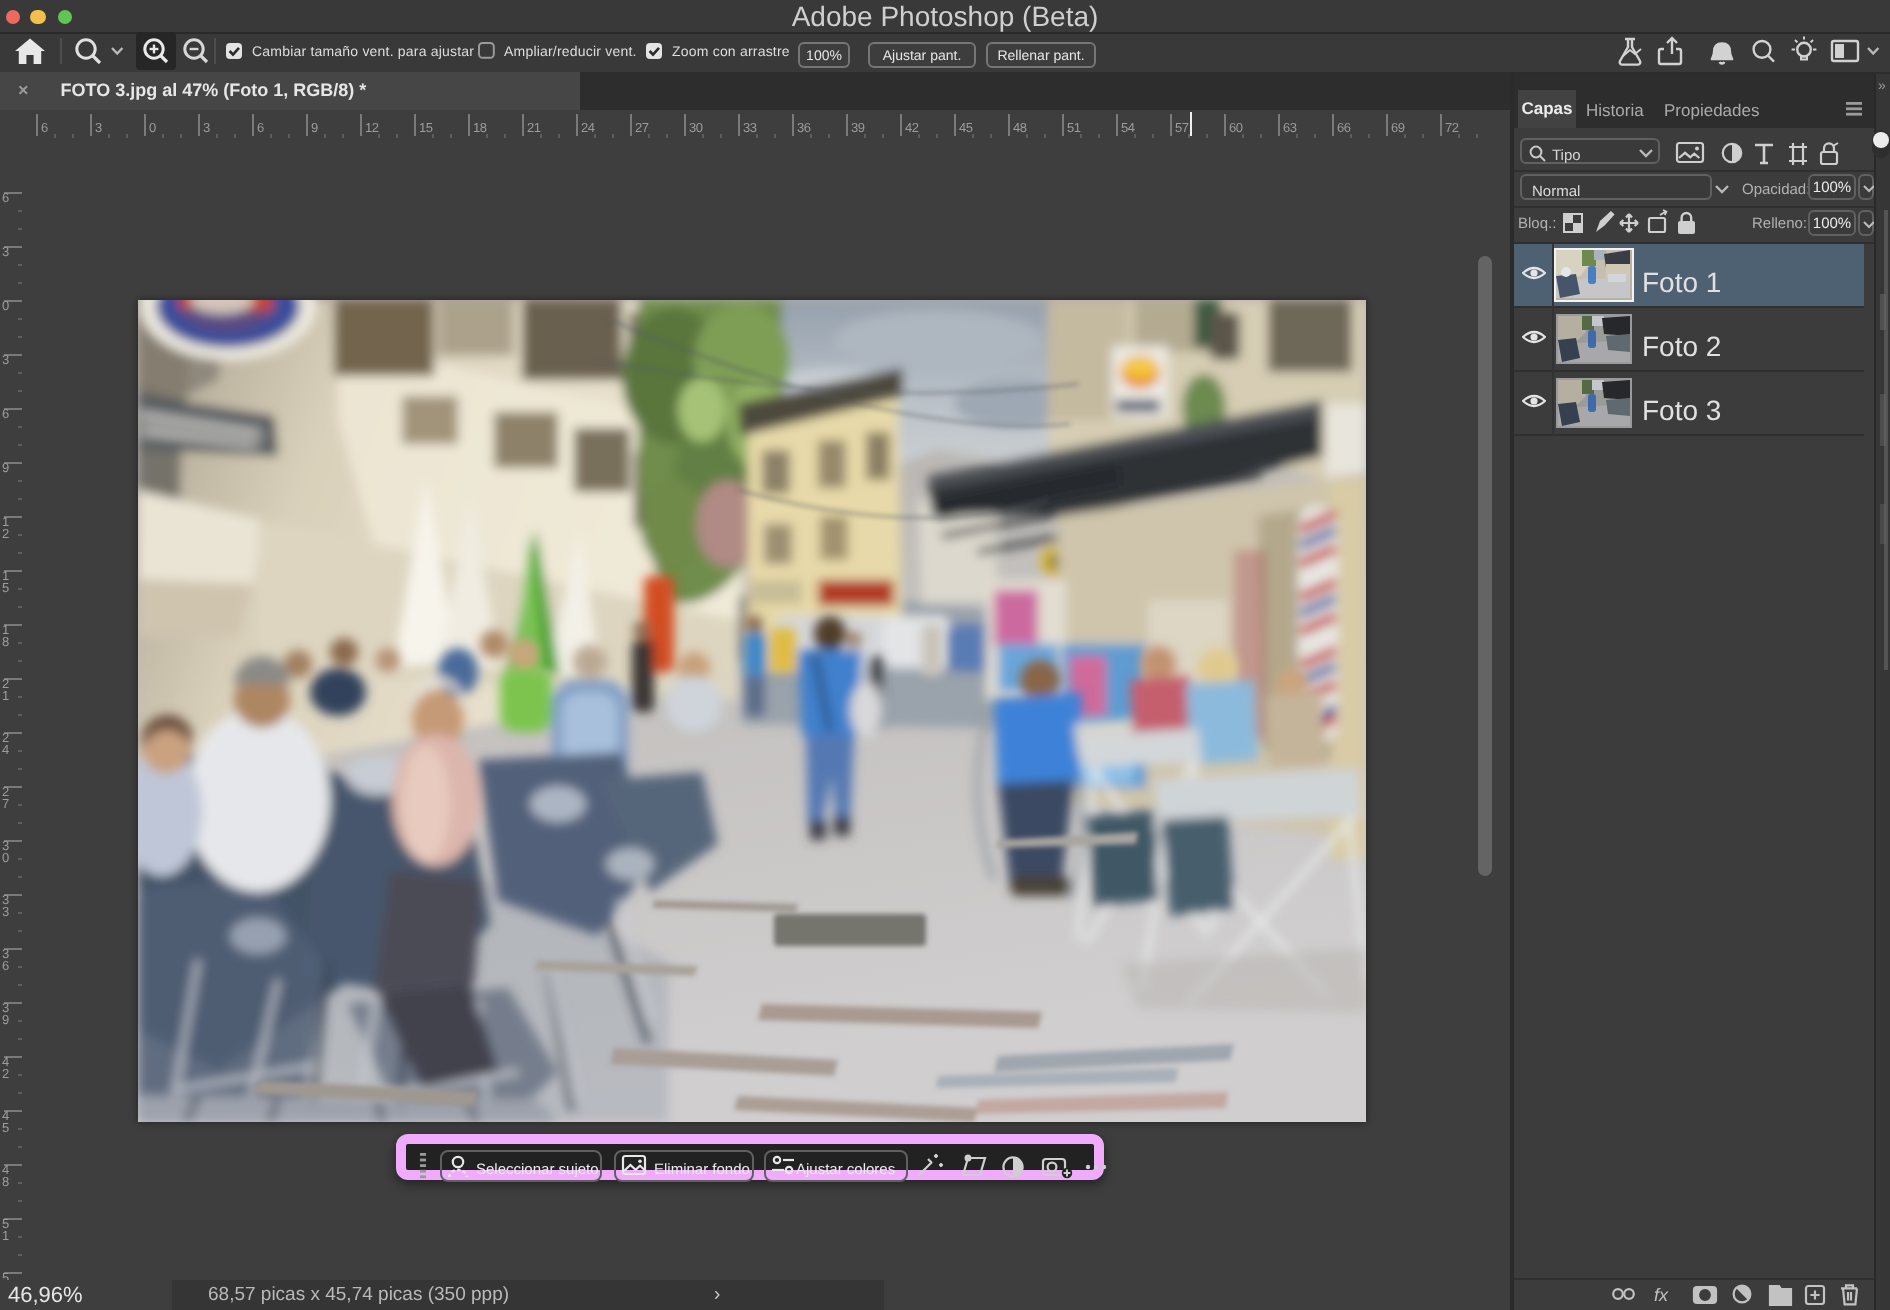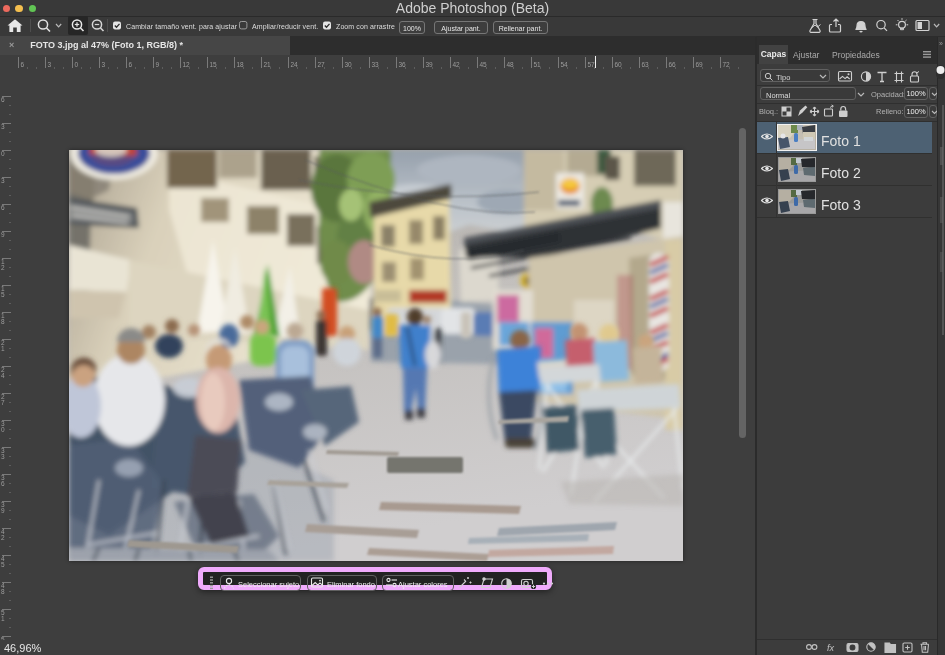--- a/index.html
+++ b/index.html
@@ -644,27 +644,31 @@
         <span style="left:19px">Eliminar fondo</span>
       </div>
   <div class="cbtn" style="left:179px;width:72px">
         <span style="left:15px">Ajustar colores</span>
       </div>
 </div>
 
 <div class="abs" id="statusbar">
       <span class="abs" style="left:4px;top:1.5px;font-size:11px">46,96%</span>
     </div>
+<div class="abs" id="docinfo">
+      <span class="abs" style="left:18px;top:2px">68,57 picas x 45,74 picas (350 ppp)</span>
+      <span class="abs" style="left:271px;top:2px;color:#cfcfcf">›</span>
+    </div>
 
 <div class="abs" style="left:755px;top:37px;width:2px;height:618px;background:#2b2b2b"></div>
 <div class="abs" id="panel">
   <div class="abs" style="left:0;top:0;width:180px;height:8px;background:#2d2d2d"></div>
   <div class="abs" style="left:0;top:8px;width:180px;height:19px;background:#2d2d2d"></div>
   <div class="abs" style="left:2px;top:8px;width:29px;height:19px;background:#424242;color:#ececec;font-size:8.5px;font-weight:bold;text-align:center;line-height:19px">Capas</div>
-  <span class="ptab" style="left:36px">Ajustar</span>
+  <span class="ptab" style="left:36px">Historia</span>
   <span class="ptab" style="left:75px">Propiedades</span>
   <svg class="abs" style="left:166px;top:14px" width="8" height="7">
         <g fill="#9a9a9a">
           <rect x="0" y="0" width="8" height="1.4"></rect>
           <rect x="0" y="2.7" width="8" height="1.4"></rect>
           <rect x="0" y="5.4" width="8" height="1.4"></rect>
         </g>
       </svg>
 
   <div class="pctl" style="left:3px;top:32px;width:70px;height:13px">

